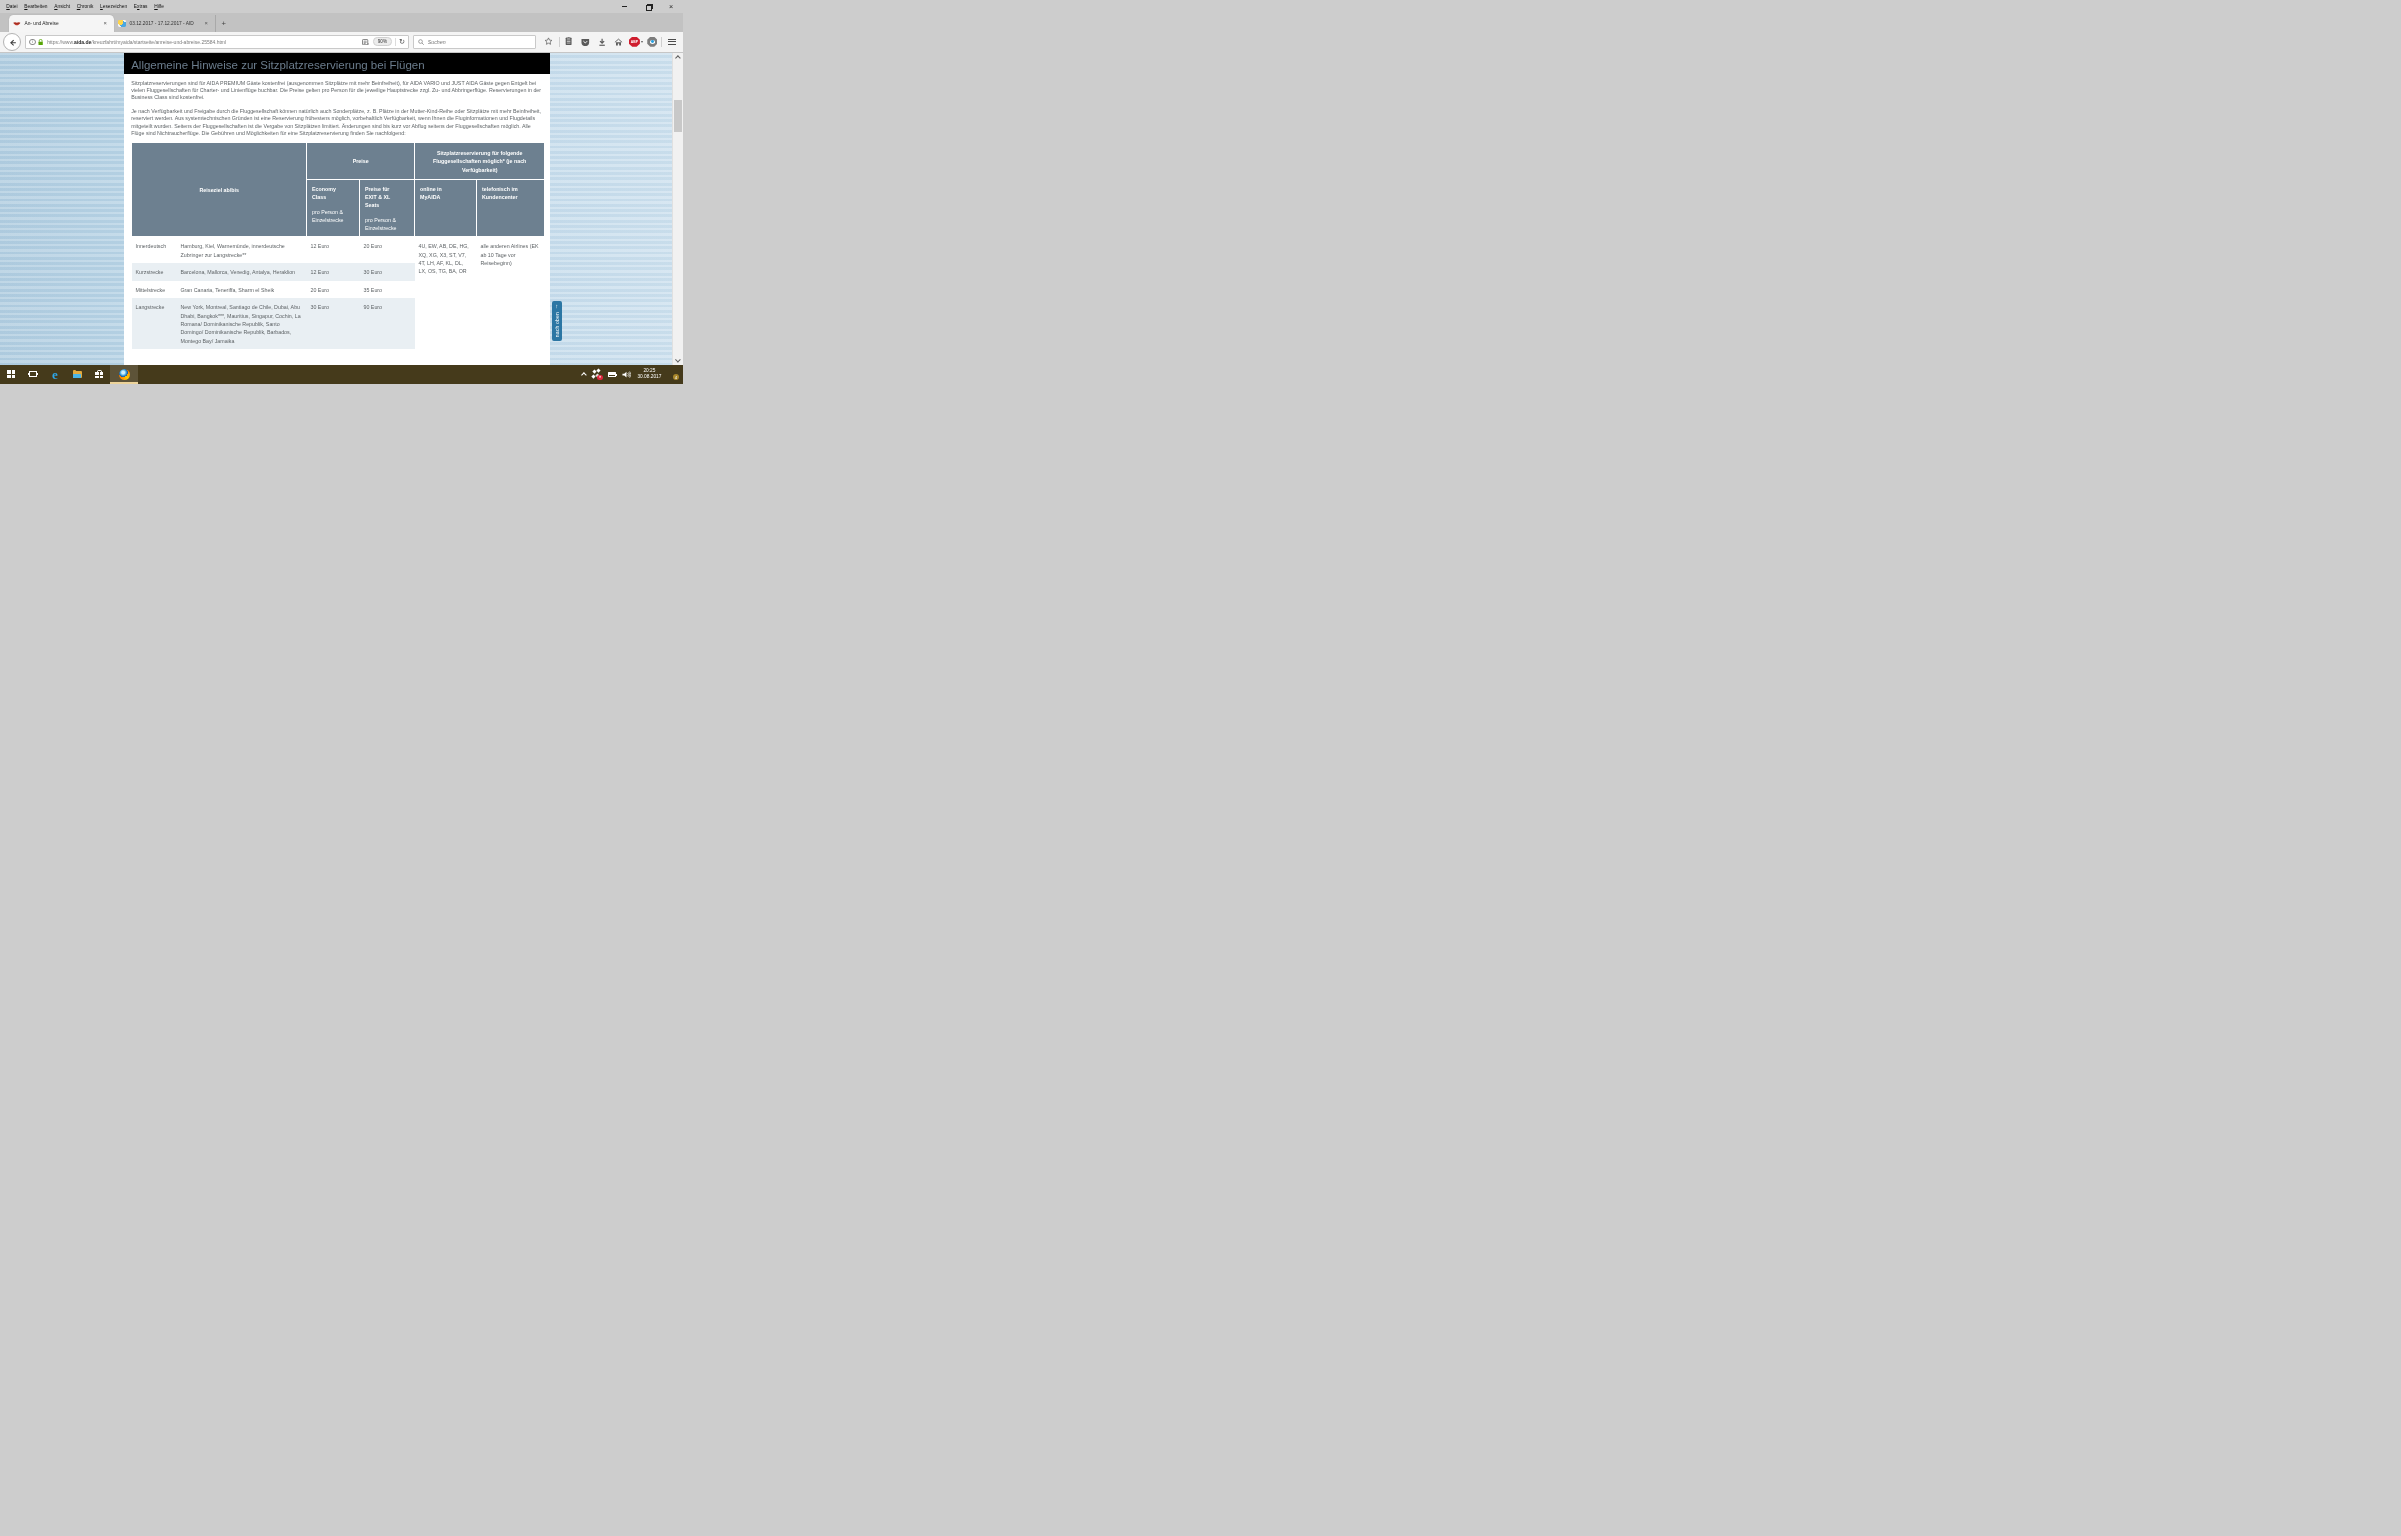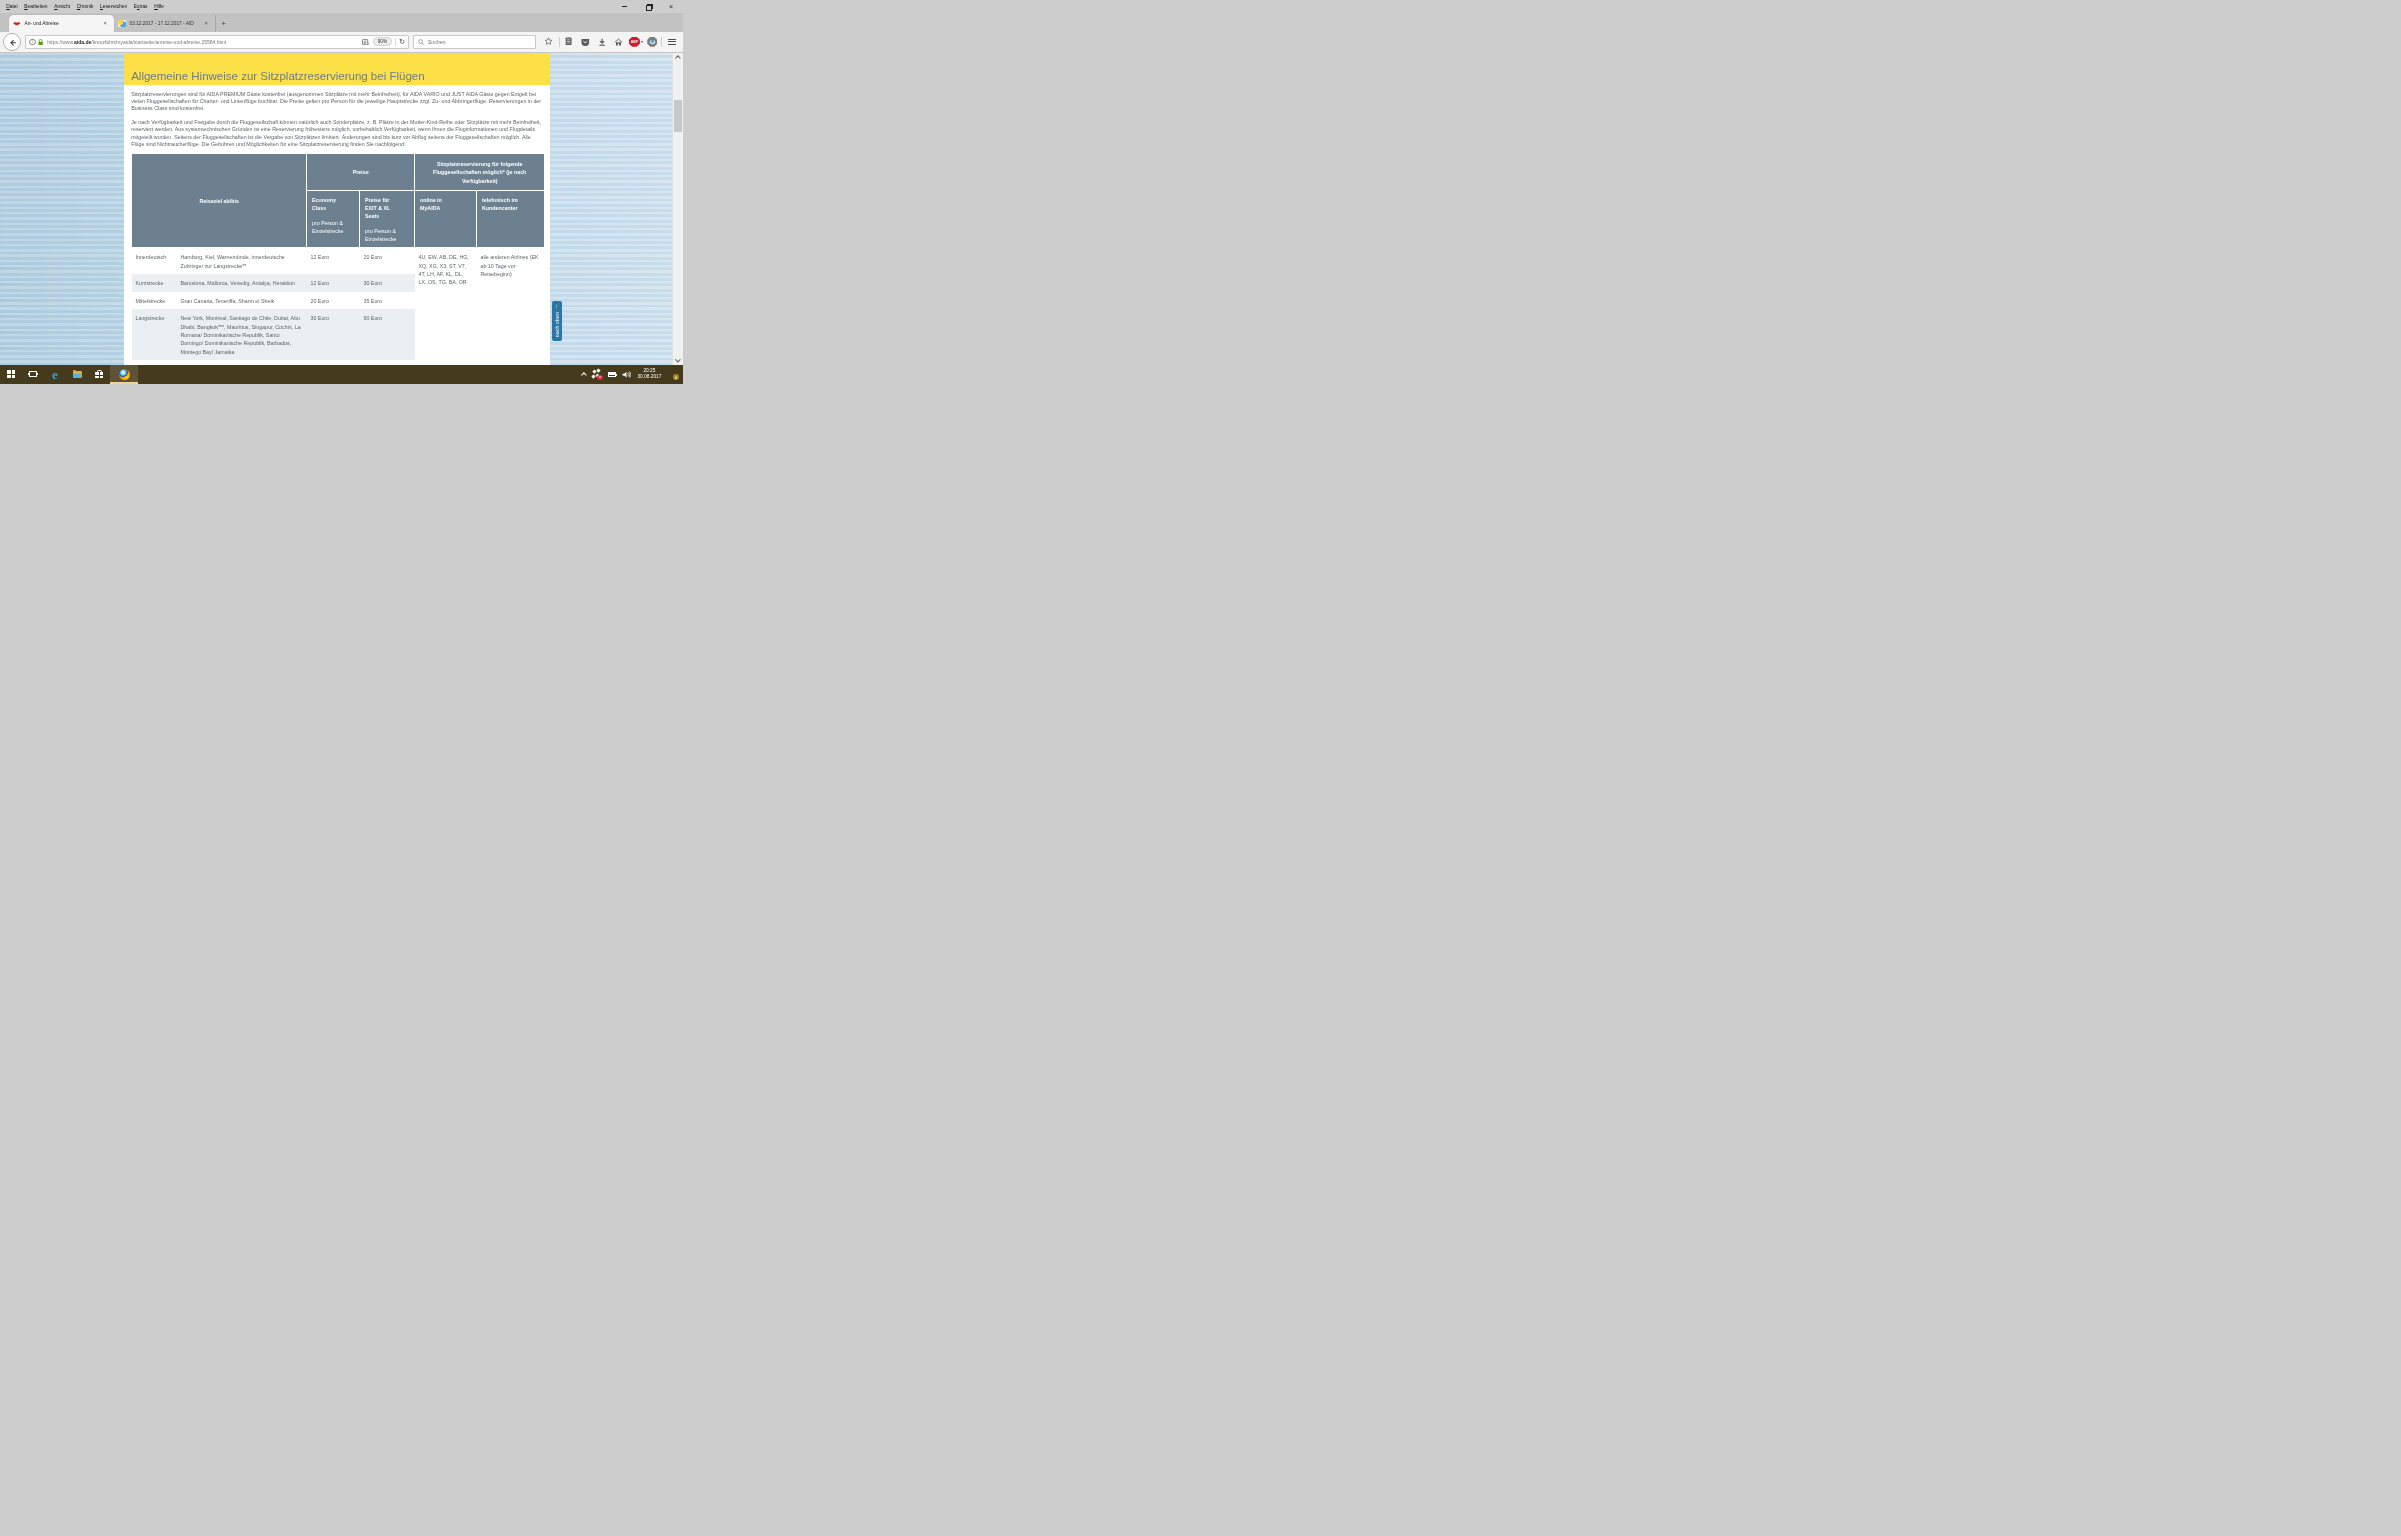--- a/index.html
+++ b/index.html
@@ -57,21 +57,21 @@
   .gh-pupil { width:2.9px; height:2.9px; background:#2aa0e0; border-radius:50%; }
   .hamburger { display:flex; flex-direction:column; gap:1.4px; }
   .hamburger span { width:7.2px; height:1.2px; background:#4d4d4d; }
 
   
   .viewport { height:312px; position:relative; overflow:hidden; flex:none;
     background:linear-gradient(90deg,#b2cee1 0,#bcd7e8 30%,#c6dcec 70%,#cfe2ef 100%); }
   .viewport::before { content:""; position:absolute; inset:0;
     background:repeating-linear-gradient(180deg, rgba(255,255,255,.18) 0 2.4px, rgba(120,160,190,.08) 2.4px 5.3px); }
   .content-col { position:absolute; left:124px; width:426px; top:0; bottom:0; background:#fff; }
-  .heading-band { height:32px; background:#fde047; display:flex; align-items:flex-end; padding:0 7.2px;text-align:right; }
+  .heading-band { height:21px; background:#000000; display:flex; align-items:flex-end; padding:0 7.2px;text-align:right; }
   .page-h1 { font-size:11.5px; font-weight:normal; color:#6b7c8c; line-height:16.3px; white-space:nowrap; }
   .content-inner { padding:0 7.2px; }
   .para { font-size:5.3px; line-height:7.3px; color:#5e6366; margin-top:6.2px; }
 
   table.prices { border-collapse:collapse; margin-top:5.3px; width:414px; table-layout:fixed; }
   table.prices col.c1{width:45px} table.prices col.c2{width:130px} table.prices col.c3{width:53px}
   table.prices col.c4{width:55px} table.prices col.c5{width:62px} table.prices col.c6{width:68px}
   .prices th { background:#6d8090; color:#fff; font-size:5.3px; font-weight:bold; border:1px solid #fff; }
   .prices tr.hrow1 th { height:37px; vertical-align:middle; text-align:center; padding:2.9px 5.8px; line-height:1.55; }
   .prices th.th-reiseziel { vertical-align:top; padding-top:14.4px; }

